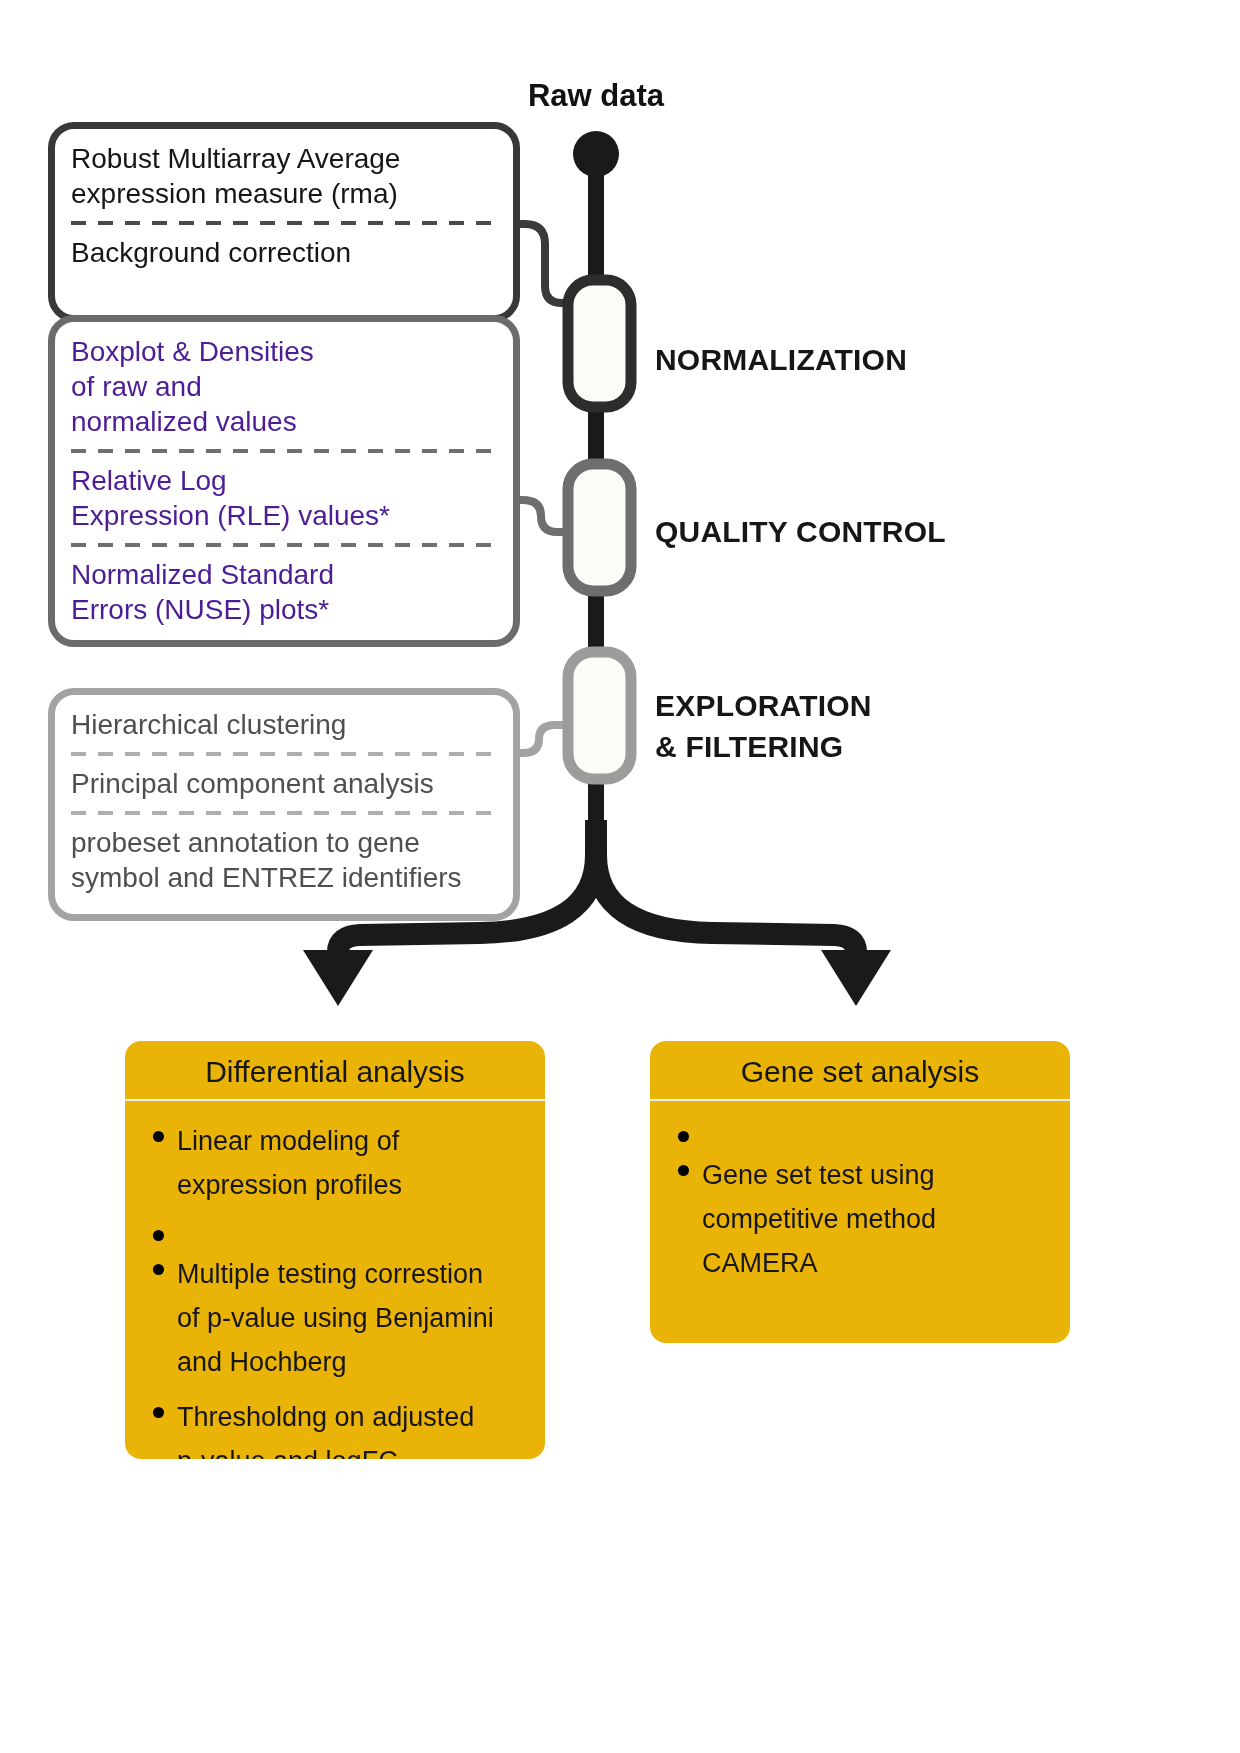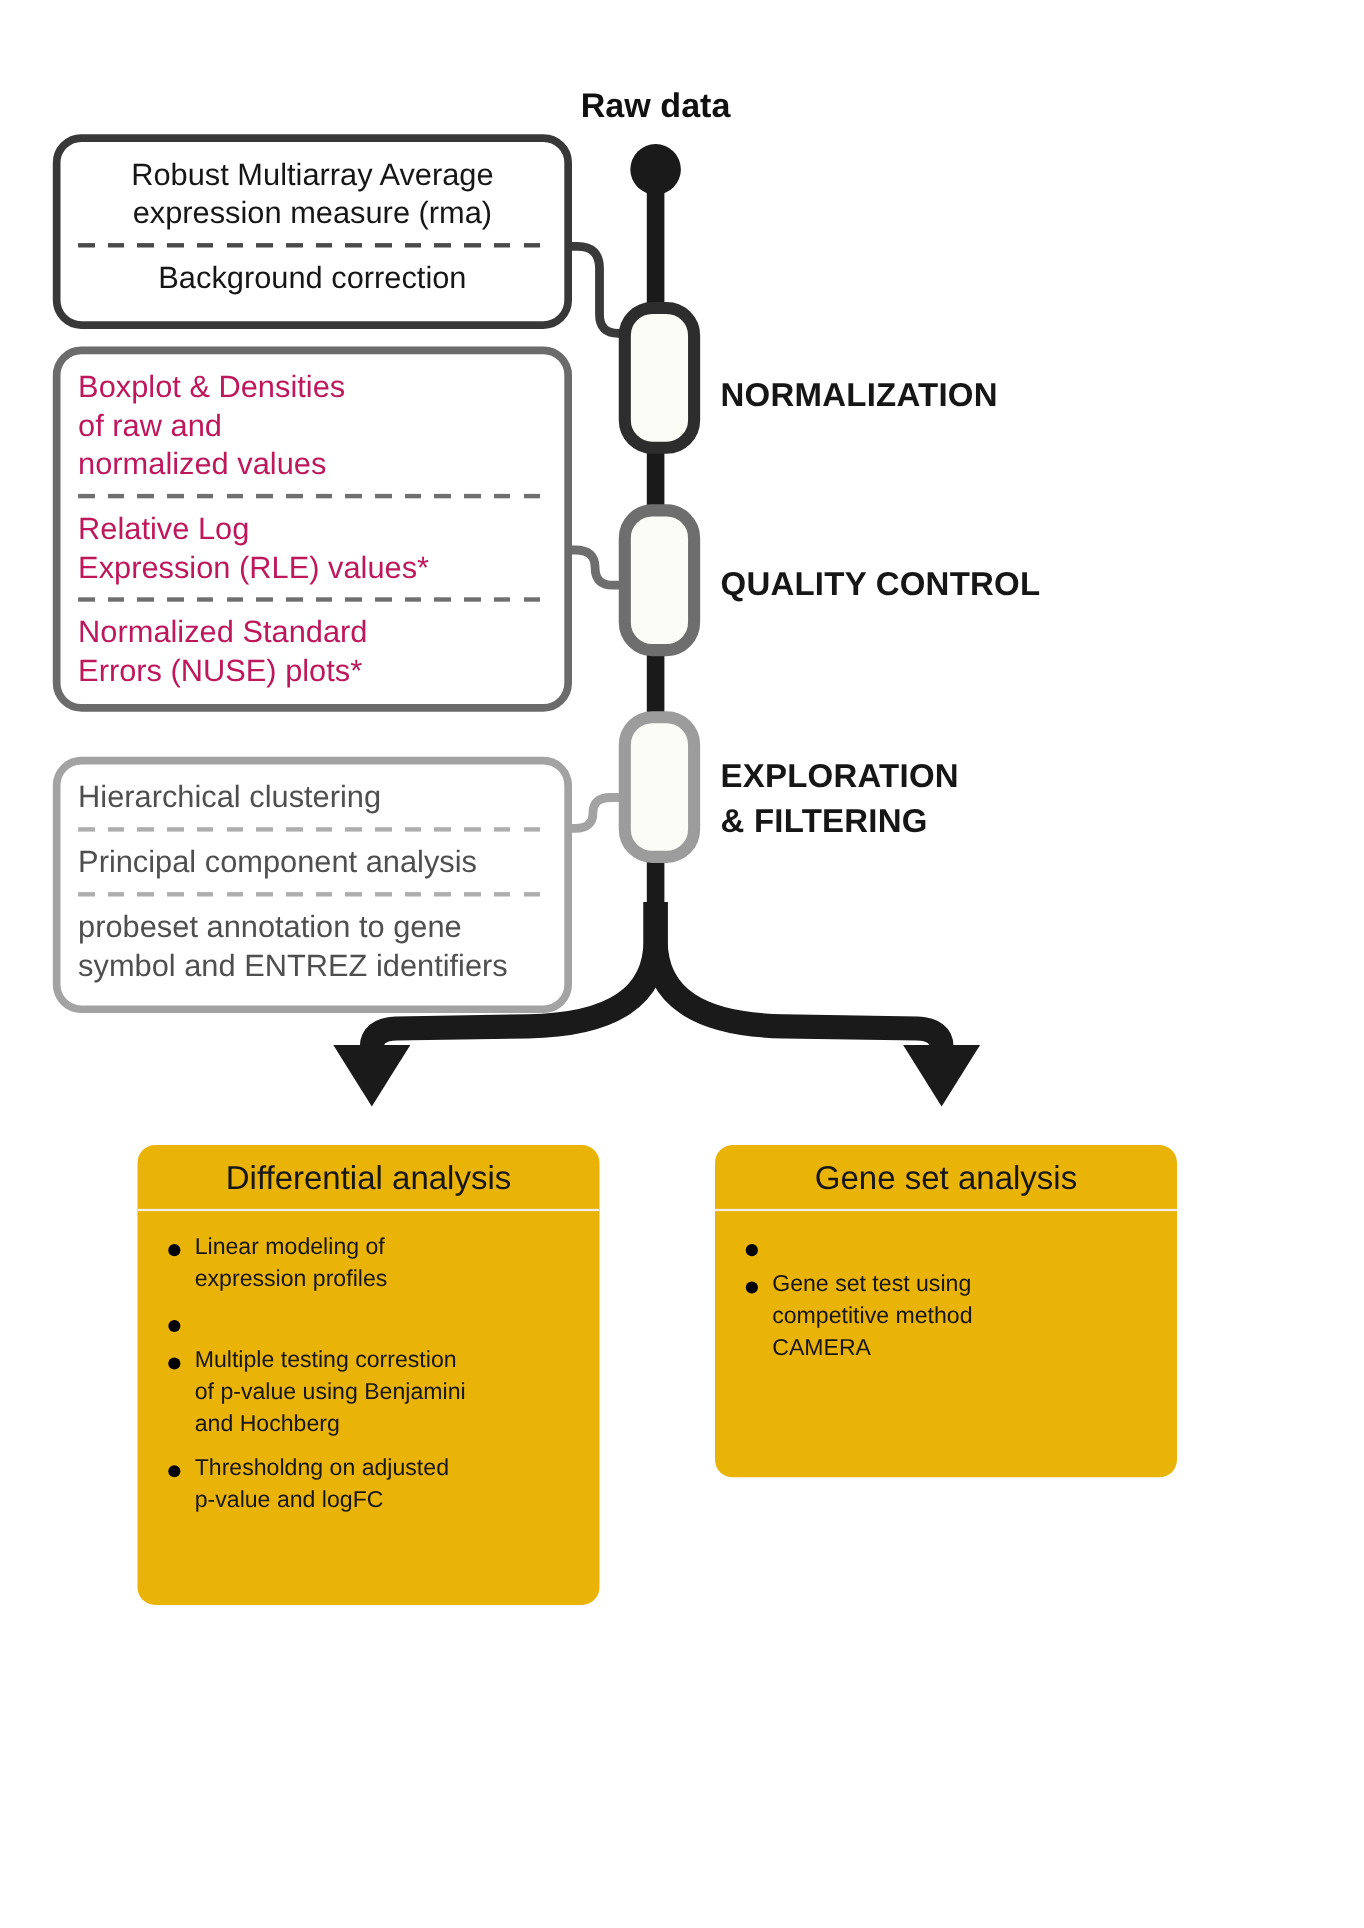--- a/index.html
+++ b/index.html
@@ -10,38 +10,38 @@
 
   .raw-data { position:absolute; left:440px; top:78px; width:312px;
               text-align:center; font-size:31px; font-weight:bold; color:#111; }
 
   .mbox { position:absolute; background:#ffffff; border-radius:26px; padding:8px 16px; }
   .mbox1 { border:7px solid #383838; }
   .mbox2 { border:7px solid #6b6b6b; }
   .mbox3 { border:7px solid #a3a3a3; }
   .mitem { white-space:pre-line; font-size:28px; line-height:1.25; padding:4px 0; }
   .mbox1 .mitem { color:#161616; }
-  .mbox2 .mitem { color:#be185d; }
+  .mbox2 .mitem { color:#4c1d95; }
   .mbox3 .mitem { color:#4f4f4f; }
   .dash  { height:4px; margin:6px 0; }
   .dash1 { background:repeating-linear-gradient(90deg,#4a4a4a 0 15px, transparent 15px 27px); }
   .dash2 { background:repeating-linear-gradient(90deg,#6f6f6f 0 15px, transparent 15px 27px); }
   .dash3 { background:repeating-linear-gradient(90deg,#aeaeae 0 15px, transparent 15px 27px); }
 
   .stage-label { position:absolute; left:655px; font-size:30px; font-weight:bold;
                  color:#161616; white-space:pre-line; line-height:1.35; letter-spacing:0.2px; }
 
   .abox { position:absolute; background:#eab308; border-radius:16px; overflow:hidden;margin-top:36px; }
   .abox-title { font-size:30px; color:#161616; text-align:center; padding:14px 0 10px 0; }
   .abox-rule { height:2px; background:#efefef; }
   .bullets { padding:18px 18px 0 28px; }
   .bullet { display:flex; gap:13px; margin-bottom:11px; }
   .bullet .dot { width:11px; height:11px; border-radius:50%; background:#000;
                  margin-top:12px; flex:none; }
-  .bullet-text { white-space:pre-wrap; font-size:21px; line-height:29px; color:#161616; }
+  .bullet-text { white-space:pre-wrap; font-size:27px; line-height:44px; color:#161616; }
 </style>
 </head>
 <body>
 
 <div class="canvas">
 
   <svg class="layer" width="1240" height="1753" viewBox="0 0 1240 1753">
 
     <line x1="596" y1="154" x2="596" y2="855" stroke="#1a1a1a" stroke-width="16"></line>
     <circle cx="596" cy="154" r="23" fill="#1a1a1a"></circle>
@@ -55,21 +55,21 @@
     <path d="M515 500 h 8 q 18 0 18 16 q 0 16 16 16 h 12" stroke="#6e6e6e" stroke-width="8" fill="none"></path>
     <path d="M515 753 h 8 q 16 0 16 -14 q 0 -14 16 -14 h 14" stroke="#a3a3a3" stroke-width="8" fill="none"></path>
 
     <rect x="568" y="280" width="63" height="127" rx="25" fill="#fcfcf6" stroke="#2d2d2d" stroke-width="11"></rect>
     <rect x="568" y="464" width="63" height="127" rx="25" fill="#fcfcf6" stroke="#6e6e6e" stroke-width="11"></rect>
     <rect x="568" y="652" width="63" height="127" rx="25" fill="#fcfcf6" stroke="#9c9c9c" stroke-width="11"></rect>
   </svg>
 
   <div class="raw-data">Raw data</div>
 
-  <div class="mbox mbox1" style="left:48px; top:122px; width:472px; height:177px;text-align:center;">
+  <div class="mbox mbox1" style="left:48px; top:122px; width:472px; height:200px;">
     <div class="mitem">Robust Multiarray Average
 expression measure (rma)</div>
     <div class="dash dash1"></div>
     <div class="mitem">Background correction</div>
   </div>
 
   <div class="mbox mbox2" style="left:48px; top:315px; width:472px; height:332px;">
     <div class="mitem">Boxplot &amp; Densities
 of raw and
 normalized values</div>

